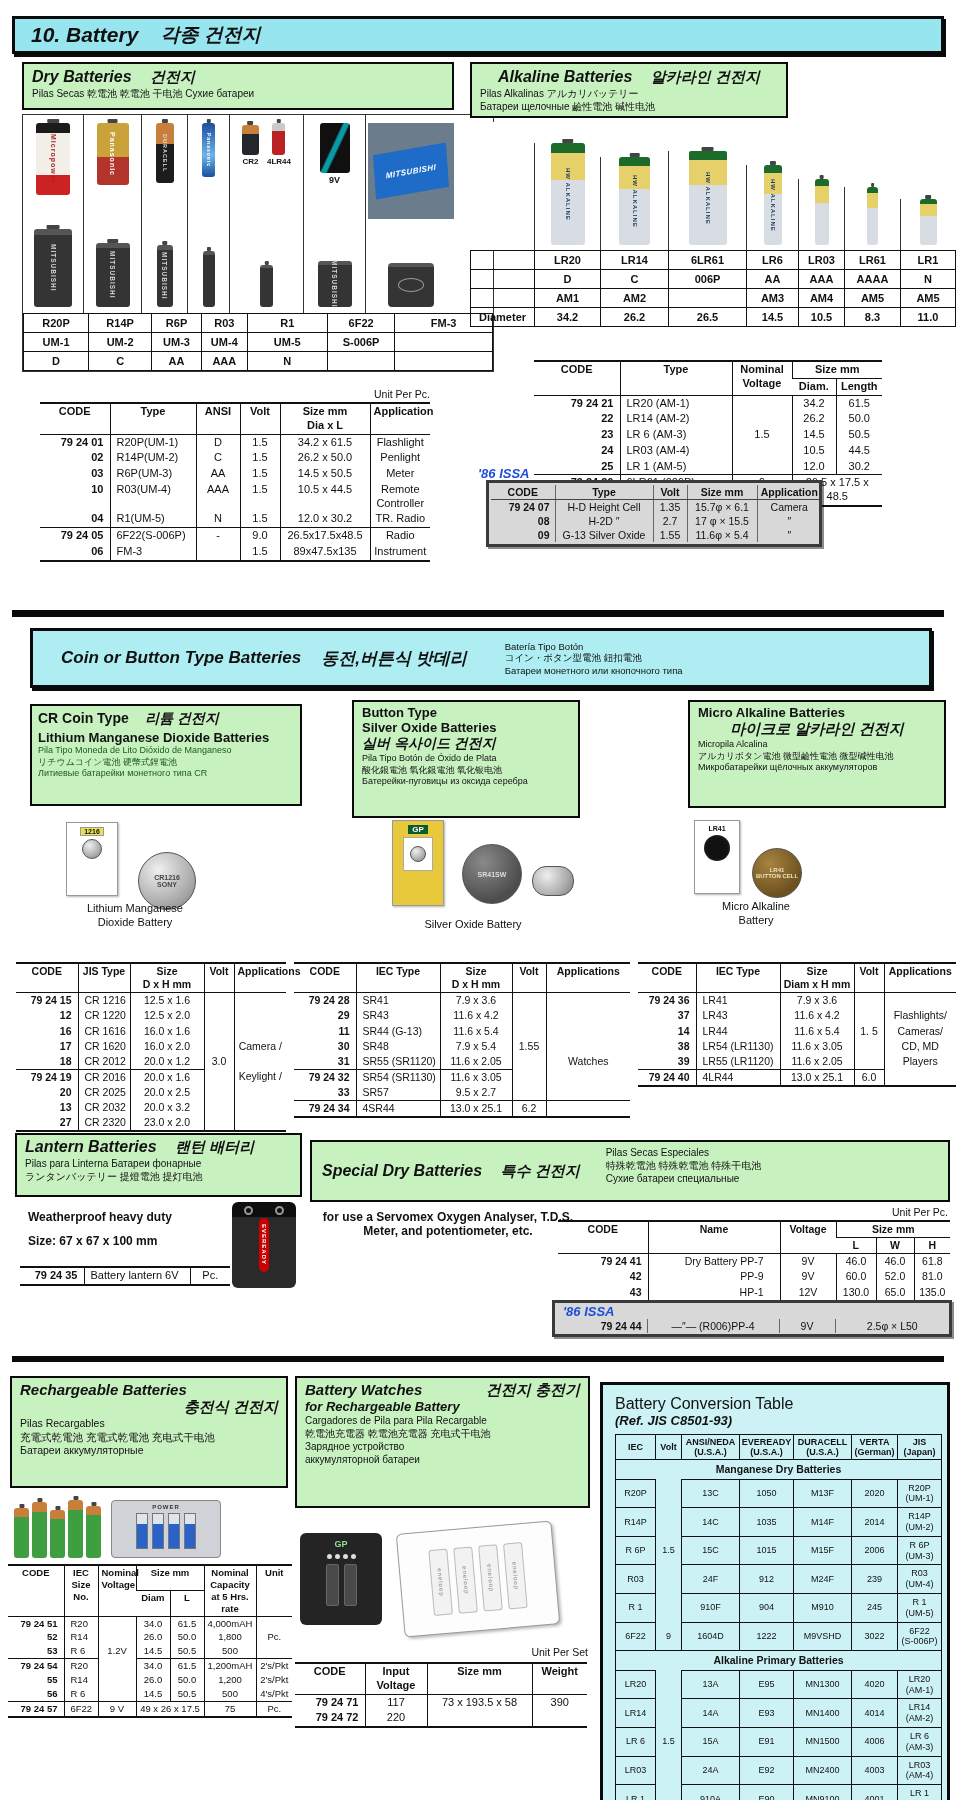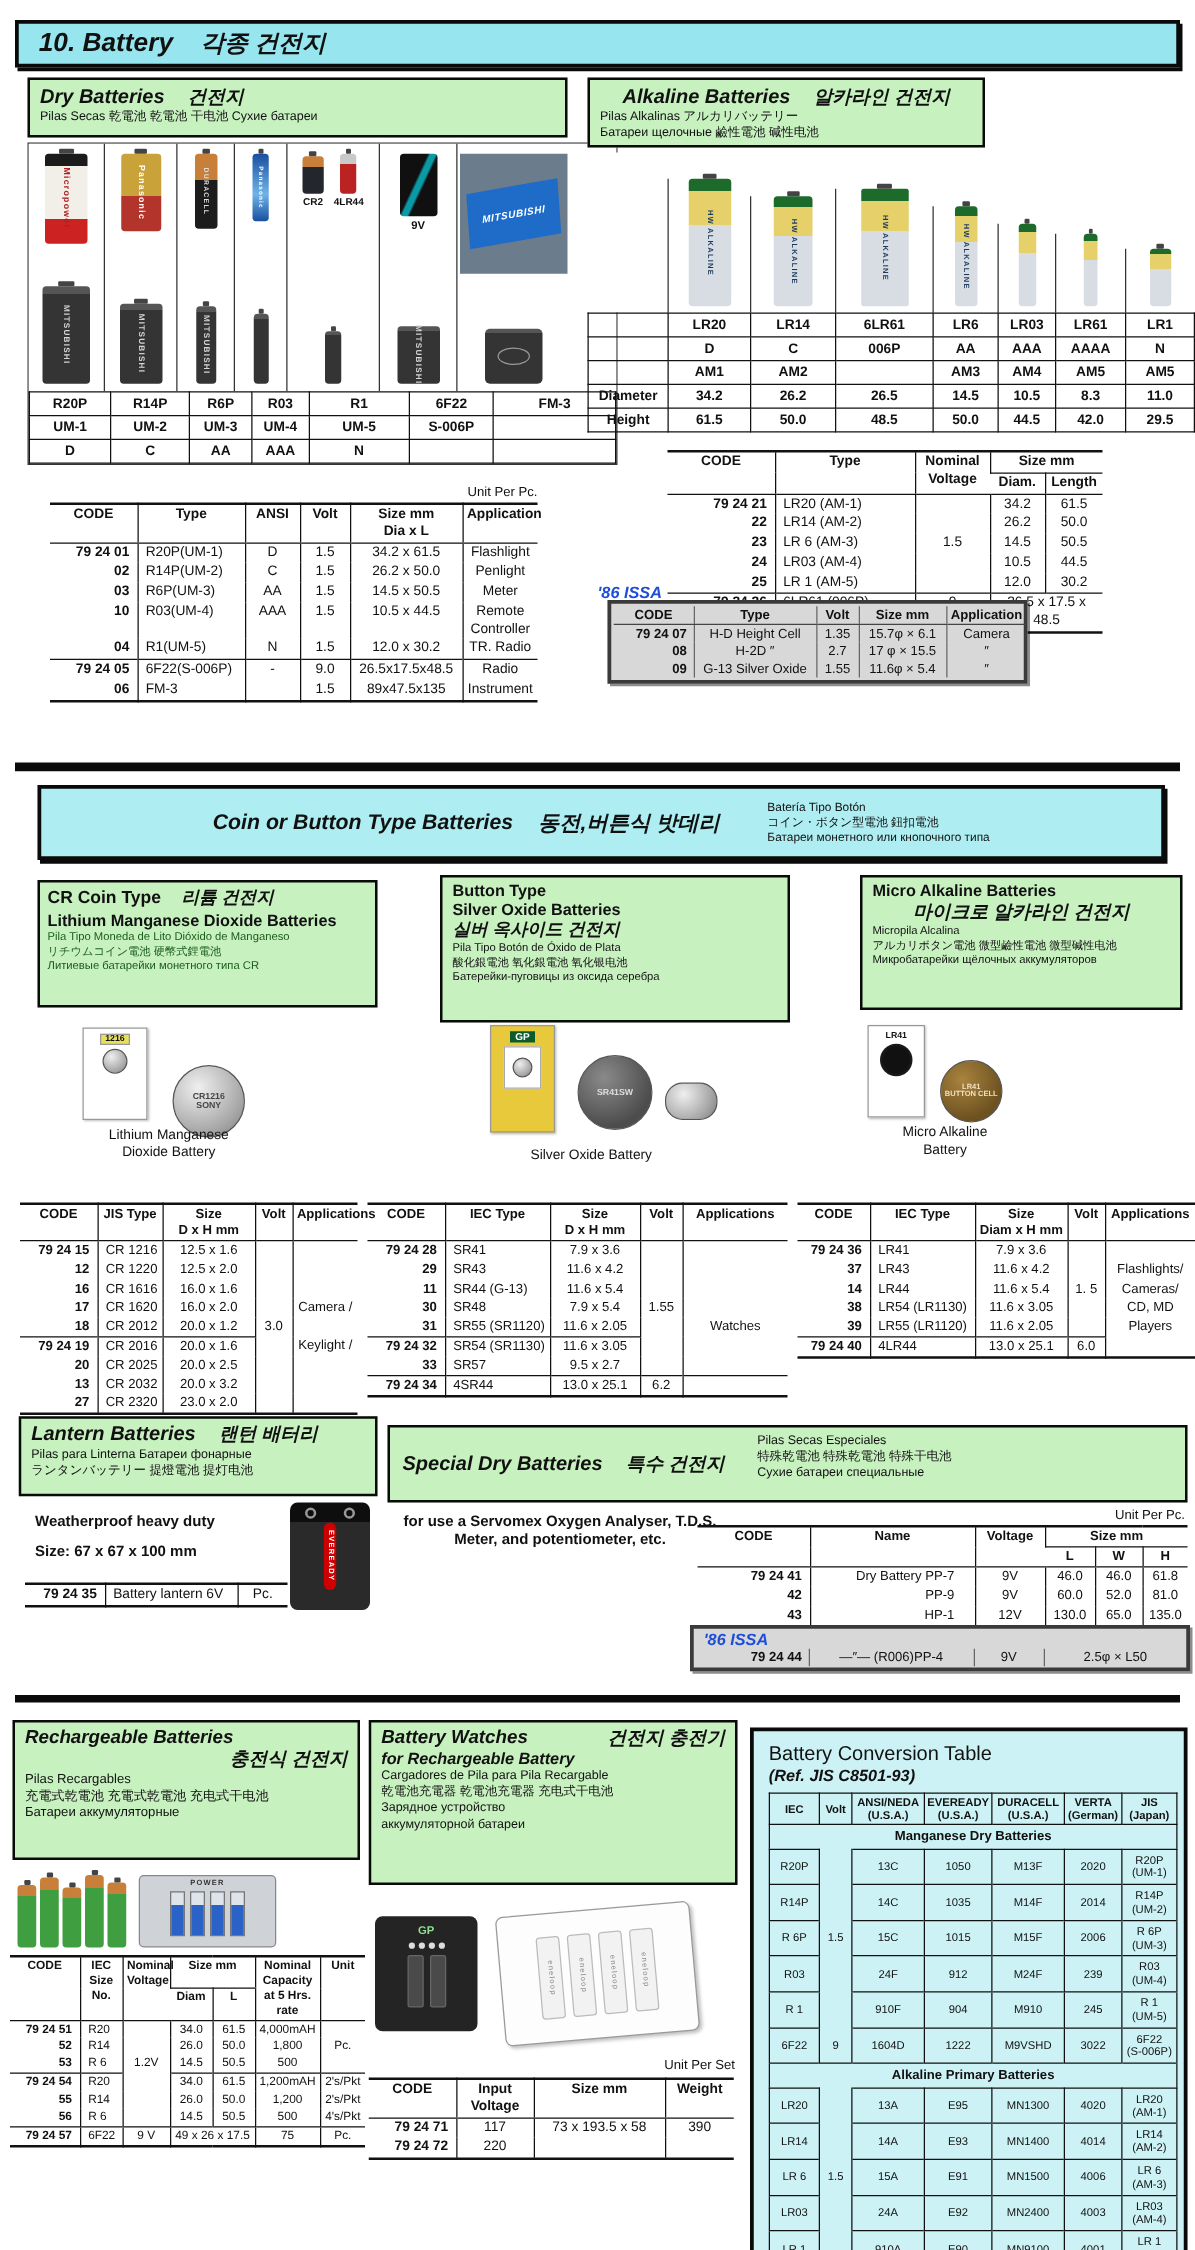--- a/index.html
+++ b/index.html
@@ -9,21 +9,21 @@
 
   
   .banner { background:#97e6ef; border:3px solid #0a0a0a; box-shadow:2px 3px 0 #0a0a0a; display:flex; align-items:center; gap:22px; padding:2px 16px; }
   .banner .en { font-size:21px; font-weight:bold; font-style:italic; }
   .banner .kr { font-size:19px; font-weight:bold; font-style:italic; }
   .gbox { background:#c8f1c0; border:2px solid #0a0a0a; padding:4px 8px; }
   .gbox .t1 { font-weight:bold; font-style:italic; font-size:16px; }
   .gbox .t1k { font-weight:bold; font-style:italic; font-size:15px; margin-left:14px; }
   .gbox .t2 { font-weight:bold; font-size:13px; }
   .gbox .sub { font-size:10px; line-height:1.3; white-space:pre-line; }
-  .cyanbar { background:#aeeef2; border:3px solid #0a0a0a; box-shadow:2px 3px 0 #0a0a0a; display:flex; padding:4px 0;justify-content:center; }
+  .cyanbar { background:#aeeef2; border:3px solid #0a0a0a; box-shadow:2px 3px 0 #0a0a0a; display:flex; padding:4px 28px; }
   .divider { background:#0a0a0a; }
   .note { font-size:10.5px; text-align:right; }
   .caption { font-size:11px; text-align:center; white-space:pre-line; line-height:1.25; }
 
   
   table.ct { border-collapse:collapse; border-top:2px solid #111; border-bottom:2px solid #111; font-size:10.5px; table-layout:fixed; }
   .ct th, .ct td { padding:1px 3px; text-align:center; vertical-align:top; white-space:pre-line; line-height:1.25; }
   .ct thead th { border-bottom:1.5px solid #111; font-weight:bold; }
   .ct td + td, .ct th + th { border-left:1px solid #111; }
   .ct tr.gs td { border-top:1.5px solid #111; }
@@ -368,30 +368,20 @@
           <tr>
             <td>Diameter</td>
             <td>34.2</td>
             <td>26.2</td>
             <td>26.5</td>
             <td>14.5</td>
             <td>10.5</td>
             <td>8.3</td>
             <td>11.0</td>
           </tr>
-          <tr>
-            <td>Height</td>
-            <td>61.5</td>
-            <td>50.0</td>
-            <td>48.5</td>
-            <td>50.0</td>
-            <td>44.5</td>
-            <td>42.0</td>
-            <td>29.5</td>
-          </tr>
         </tbody>
     </table>
   </div>
 
   <table class="abs ct la t-alkcode" style="left:534px;top:360px;width:348px;font-size:11px">
     <colgroup>
         <col style="width:86px">
         <col style="width:112px">
         <col style="width:60px">
         <col style="width:44px">
@@ -512,21 +502,21 @@
 
   <div class="abs gbox" style="left:30px;top:704px;width:272px;height:102px;padding:3px 6px">
     <div><span style="font-size:14px;font-weight:bold">CR Coin Type</span>
     <span style="font-size:14px;font-weight:bold;font-style:italic;margin-left:12px">리튬 건전지</span></div>
     <div class="t2" style="margin-top:2px">Lithium Manganese Dioxide Batteries</div>
     <div class="sub" style="font-size:9px;color:#1a5c1a">Pila Tipo Moneda de Lito Dióxido de Manganeso
 リチウムコイン電池  硬幣式鋰電池
 Литиевые батарейки монетного типа CR</div>
   </div>
 
-  <div class="abs gbox" style="left:352px;top:700px;width:280px;height:118px;padding:3px 8px">
+  <div class="abs gbox" style="left:352px;top:700px;width:228px;height:118px;padding:3px 8px">
     <div class="t2">Button Type</div>
     <div class="t2">Silver Oxide Batteries</div>
     <div style="font-size:14px;font-style:italic;font-weight:bold">실버 옥사이드 건전지</div>
     <div class="sub" style="font-size:9px">Pila Tipo Botón de Óxido de Plata
 酸化銀電池   氧化銀電池  氧化银电池
 Батерейки-пуговицы из оксида серебра</div>
   </div>
 
   <div class="abs gbox" style="left:688px;top:700px;width:258px;height:108px;padding:3px 8px">
     <div class="t2">Micro Alkaline Batteries</div>

